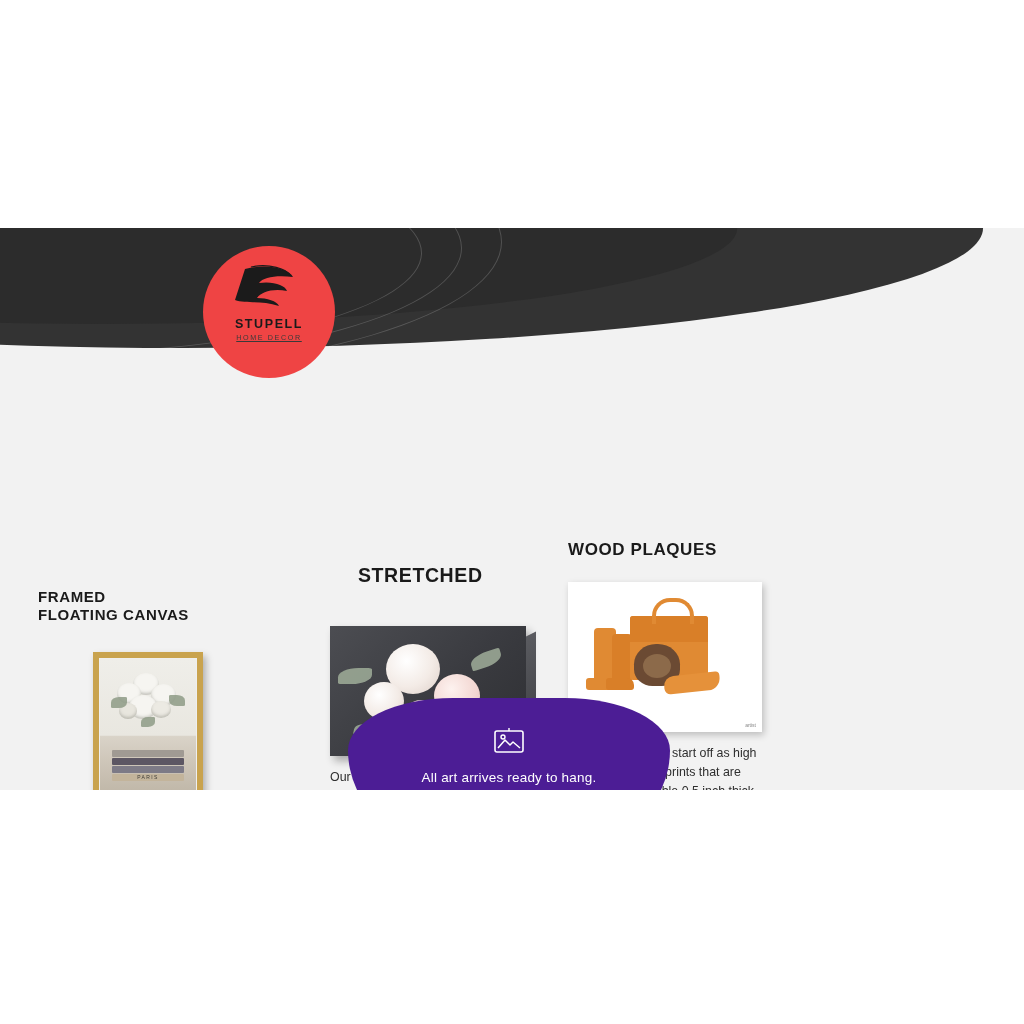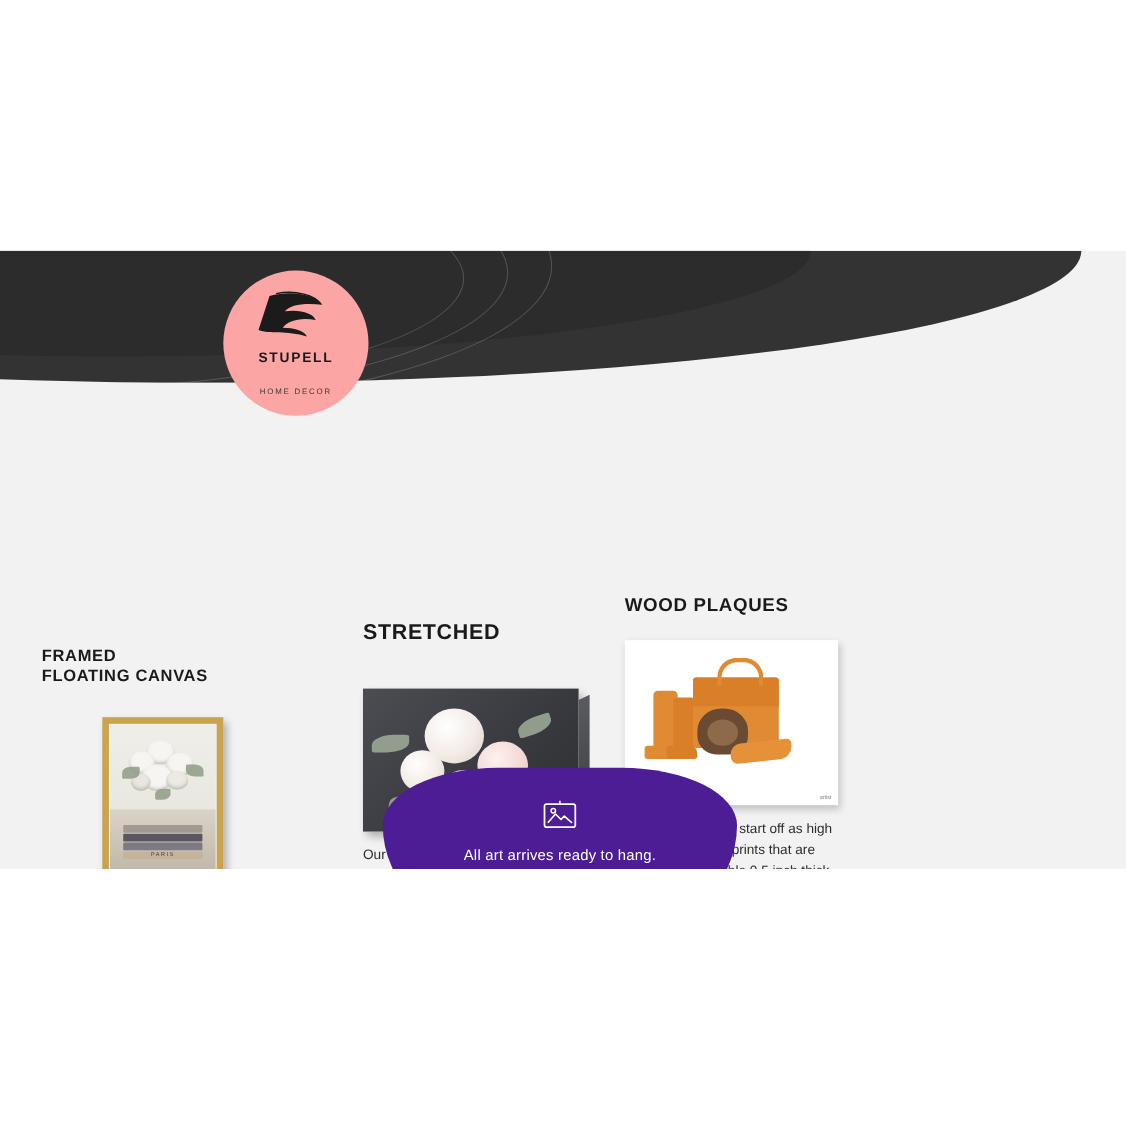--- a/index.html
+++ b/index.html
@@ -86,39 +86,40 @@
   }
 
   
   .logo-circle {
     position: absolute;
     left: 203px;
     top: 246px;
     width: 132px;
     height: 132px;
     border-radius: 50%;
-    background: #fca5a5;
+    background: #ef4444;
     text-align: center;
     z-index: 6;
   }
   .logo-mark {
     margin-top: 17px;
   }
   .logo-name {
     font-size: 12.5px;
     font-weight: bold;
     letter-spacing: 1.6px;
     color: #1a1a1a;
     margin-top: 2px;
   }
   .logo-sub {
     font-size: 7.2px;
     letter-spacing: 1.6px;
     color: #3a3a3a;
-    margin-top: 19px;
+    margin-top: 2px;
+    text-decoration: underline;
   }
 
   
   .col { position: absolute; }
   .col-title {
     font-weight: bold;
     color: #1a1a1a;
     letter-spacing: .6px;
     line-height: 1.22;
     font-size: 19px;
@@ -182,21 +183,21 @@
     position: absolute; bottom: 0; left: 0; right: 0;
     text-align: center;
     font-size: 5px;
     letter-spacing: 1.4px;
     color: #3d3a35;
     line-height: 7px;
   }
 
   
   #col2 { left: 330px; top: 336px; width: 205px; }
-  #col2 .col-title { font-size: 19.5px; }
+  #col2 .col-title { font-size: 19.5px; margin-left: 28px; }
   .c2-art {
     position: absolute;
     left: 0; top: 62px;
     width: 196px; height: 130px;
     background: linear-gradient(135deg, #4c4d52 0%, #3a3b40 55%, #2e2f33 100%);
     box-shadow: 4px 5px 8px rgba(0,0,0,.3);
   }
   .c2-art .side {
     position: absolute;
     right: -10px; top: 8px;

